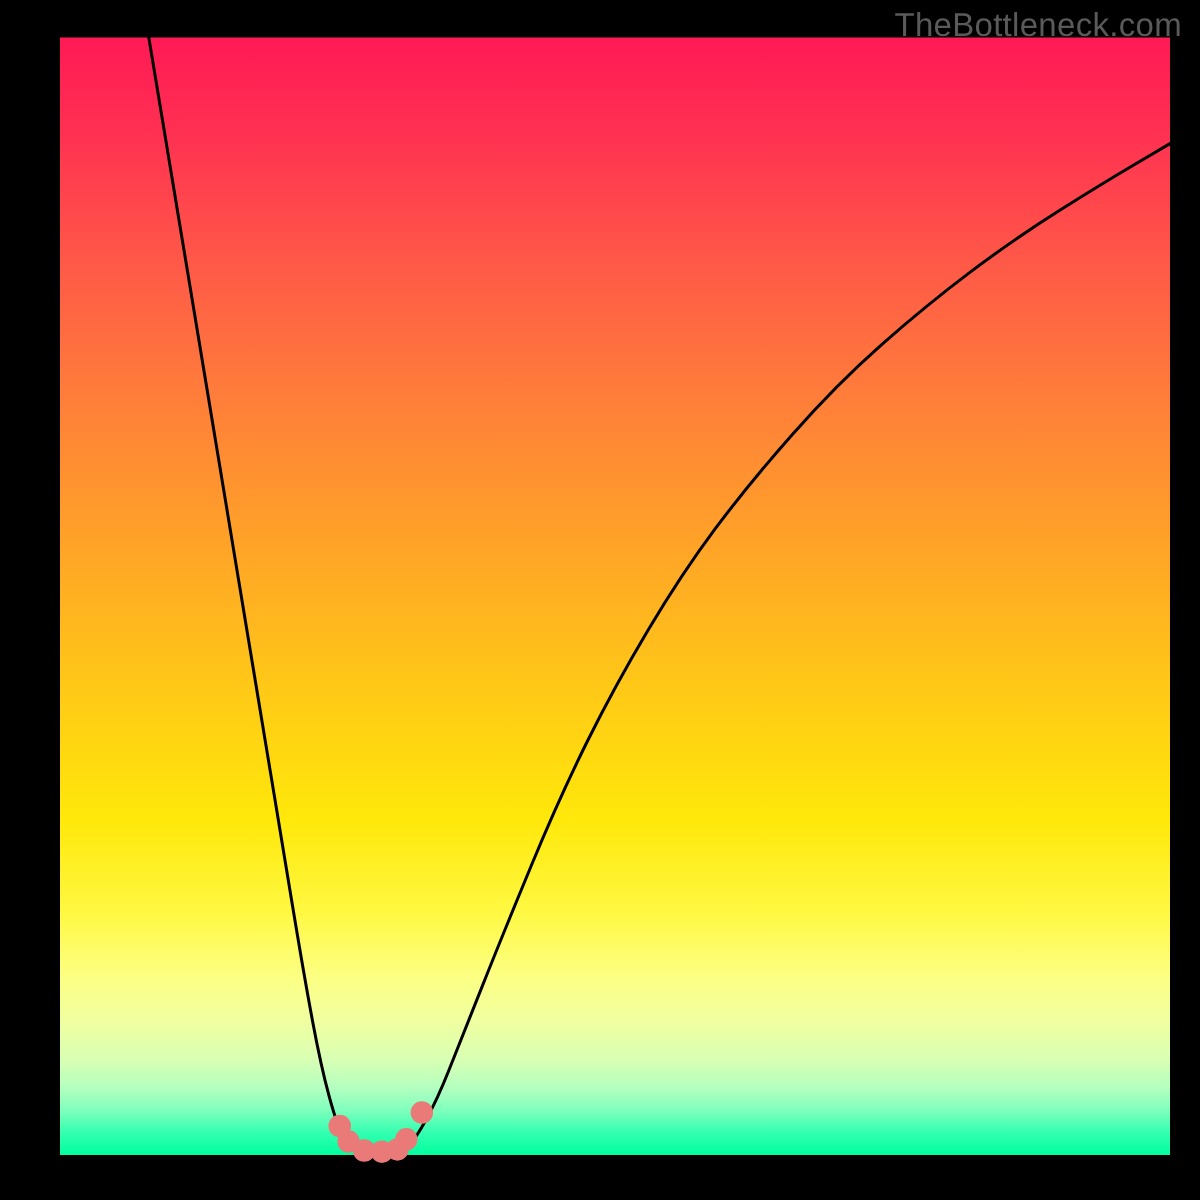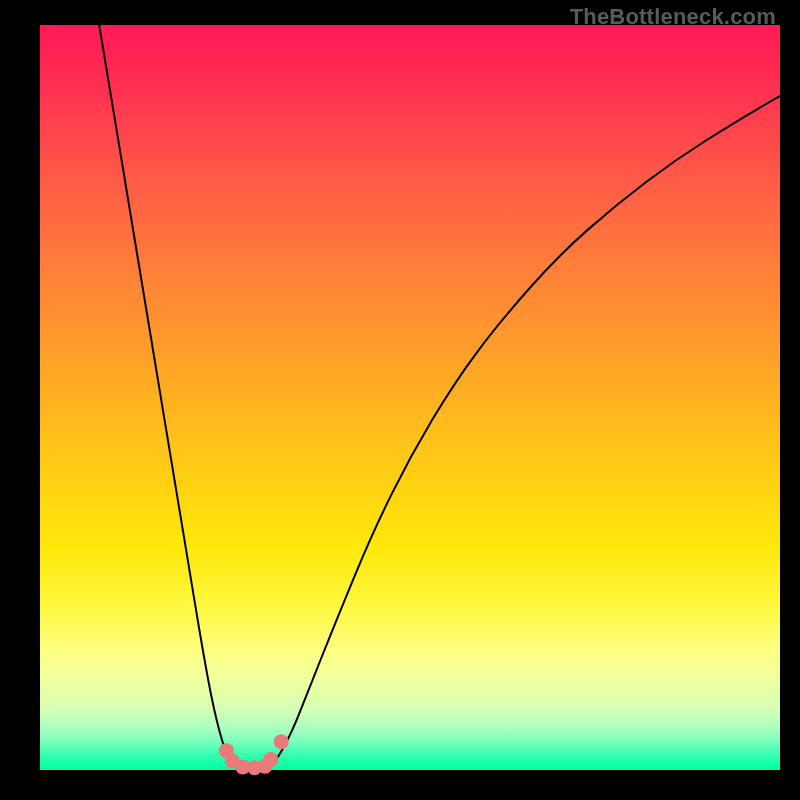--- a/index.html
+++ b/index.html
@@ -39,23 +39,23 @@
       #d8ffb3 91.5%,
       #b3ffc0 94%,
       #7fffbd 96%,
       #33ffb0 98%,
       #00ff9e 100%
     );
   }
   .watermark {
     position: absolute;
     top: 4px;
-    right: 24px;
+    right: 12px;
     font-size: 22px;
-    font-weight: 700;
+    font-weight: 400;
     color: #5a5a5a;
     letter-spacing: 0.2px;
   }
   svg.trace {
     position: absolute;
     left: 0;
     top: 0;
     width: 740px;
     height: 745px;
     overflow: visible;

